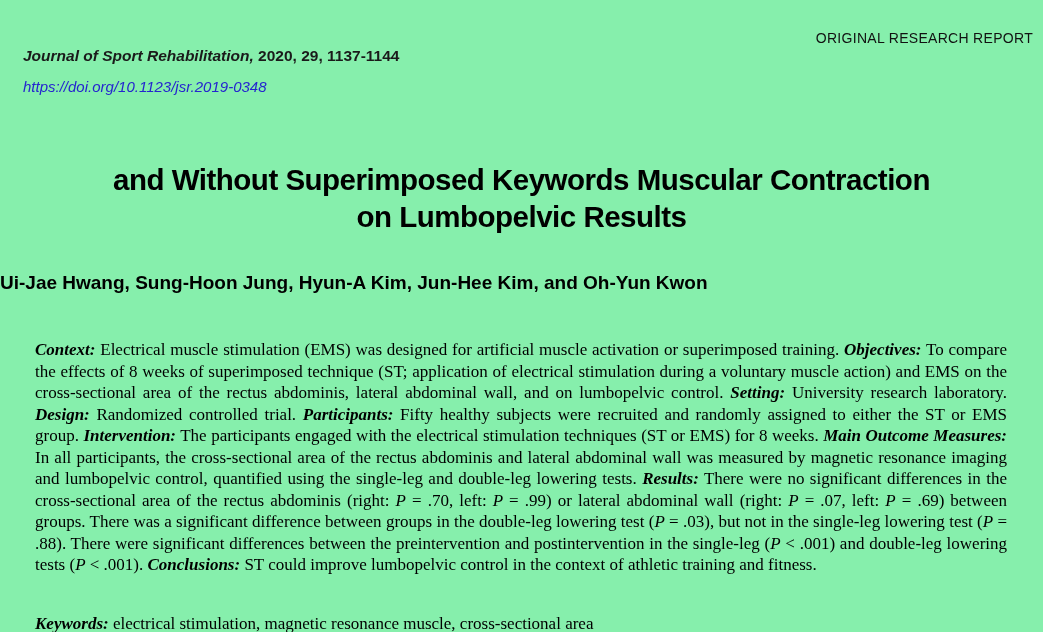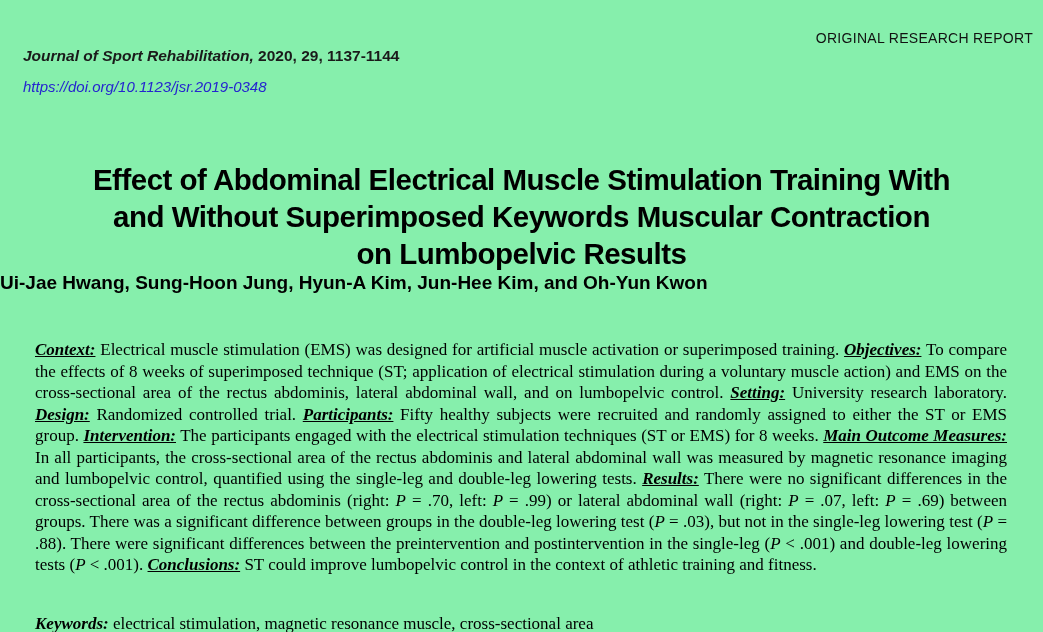--- a/index.html
+++ b/index.html
@@ -102,21 +102,20 @@
     top: 322px;
     width: 972px;
     font-size: 17px;
     line-height: 21.55px;
     text-align: justify;
     color: #000000;
   }
   .abs-label {
     font-weight: bold;
     font-style: italic;
-    text-decoration: underline;
   }
   .pvar { font-style: italic; }
 
   
   .keywords {
     position: absolute;
     left: 35px;
     top: 597px;
     font-size: 17px;
     color: #000000;
@@ -139,21 +138,20 @@
       <span class="journal-issue">2020, 29, 1137-1144</span>
     </div>
     <a class="doi-link">https://doi.org/10.1123/jsr.2019-0348</a>
   </div>
 
   <div class="publisher-block">
     <div class="report-type">ORIGINAL RESEARCH REPORT</div>
   </div>
 
   <h1 class="paper-title">
-    <div>Effect of Abdominal Electrical Muscle Stimulation Training With</div>
     <div>and Without Superimposed Keywords Muscular Contraction</div>
     <div>on Lumbopelvic Results</div>
   </h1>
 
   <div class="authors">Ui-Jae Hwang, Sung-Hoon Jung, Hyun-A Kim, Jun-Hee Kim, and Oh-Yun Kwon</div>
 
   <p class="abstract" id="abstract"><span class="abs-label">Context:</span> <span>Electrical muscle stimulation (EMS) was designed for artificial muscle activation or superimposed training.</span> <span class="abs-label">Objectives:</span> <span>To compare the effects of 8 weeks of superimposed technique (ST; application of electrical stimulation during a voluntary muscle action) and EMS on the cross-sectional area of the rectus abdominis, lateral abdominal wall, and on lumbopelvic control.</span> <span class="abs-label">Setting:</span> <span>University research laboratory.</span> <span class="abs-label">Design:</span> <span>Randomized controlled trial.</span> <span class="abs-label">Participants:</span> <span>Fifty healthy subjects were recruited and randomly assigned to either the ST or EMS group.</span> <span class="abs-label">Intervention:</span> <span>The participants engaged with the electrical stimulation techniques (ST or EMS) for 8 weeks.</span> <span class="abs-label">Main Outcome Measures:</span> <span>In all participants, the cross-sectional area of the rectus abdominis and lateral abdominal wall was measured by magnetic resonance imaging and lumbopelvic control, quantified using the single-leg and double-leg lowering tests.</span> <span class="abs-label">Results:</span> <span>There were no significant differences in the cross-sectional area of the rectus abdominis (right: <i class="pvar">P</i> = .70, left: <i class="pvar">P</i> = .99) or lateral abdominal wall (right: <i class="pvar">P</i> = .07, left: <i class="pvar">P</i> = .69) between groups. There was a significant difference between groups in the double-leg lowering test (<i class="pvar">P</i> = .03), but not in the single-leg lowering test (<i class="pvar">P</i> = .88). There were significant differences between the preintervention and postintervention in the single-leg (<i class="pvar">P</i> &lt; .001) and double-leg lowering tests (<i class="pvar">P</i> &lt; .001).</span> <span class="abs-label">Conclusions:</span> <span>ST could improve lumbopelvic control in the context of athletic training and fitness.</span></p>
 
   <p class="keywords">
     <span class="kw-label">Keywords:</span>

